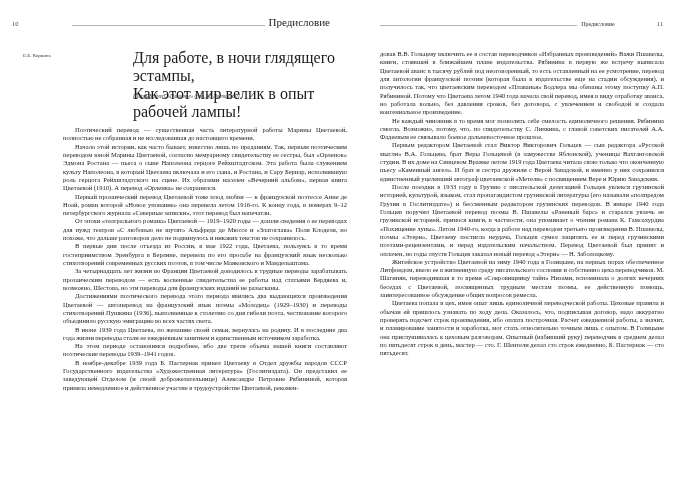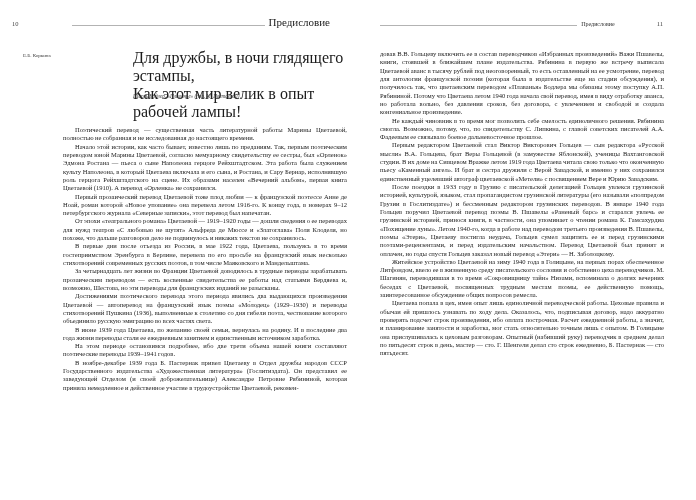--- a/index.html
+++ b/index.html
@@ -113,21 +113,21 @@
 
   <div class="header-right">
     <span class="head-rule"></span>
     <span class="running-head-small">Предисловие</span>
     <span class="folio">11</span>
   </div>
 
   <div class="margin-author">Е.Б. Коркина</div>
 
   <div class="epigraph">
-      <div>Для дружбы, в ночи глядящего эстампы,</div>
+      <div>Для работе, в ночи глядящего эстампы,</div>
       <div>Как этот мир велик в опыт рабочей лампы!</div>
     </div>
   <div class="epigraph-source">Шарль Бодлер, «Плаванье» (пер. М. Цветаевой)</div>
 
   <div class="body-col body-left">
       <p>Поэтический перевод — существенная часть литературной работы Марины Цветаевой, полностью не собранная и не исследованная до настоящего времени.</p>
       <p>Начало этой истории, как часто бывает, известно лишь по преданиям. Так, первым поэтическим переводом юной Марины Цветаевой, согласно мемуарному свидетельству ее сестры, был «Орленок» Эдмона Ростана — пьеса о сыне Наполеона герцоге Рейхштадтском. Эта работа была служением культу Наполеона, в который Цветаева включала и его сына, и Ростана, и Сару Бернар, исполнявшую роль герцога Рейхштадтского на сцене. Их образами населен «Вечерний альбом», первая книга Цветаевой (1910). А перевод «Орленка» не сохранился.</p>
       <p>Первый прозаический перевод Цветаевой тоже плод любви — к французской поэтессе Анне де Ноай, роман которой «Новое упование» она перевела летом 1916-го. К концу года, в номерах 9–12 петербургского журнала «Северные записки», этот перевод был напечатан.</p>
       <p>От эпохи «театрального романа» Цветаевой — 1919–1920 годы — дошли сведения о ее переводах для нужд театров «С любовью не шутят» Альфреда де Мюссе и «Златоглава» Поля Клоделя, но похоже, что дальше разговоров дело не подвинулось и никаких текстов не сохранилось.</p>
       <p>В первые дни после отъезда из России, в мае 1922 года, Цветаева, пользуясь в то время гостеприимством Эренбурга в Берлине, перевела по его просьбе на французский язык несколько стихотворений современных русских поэтов, в том числе Маяковского и Мандельштама.</p>

